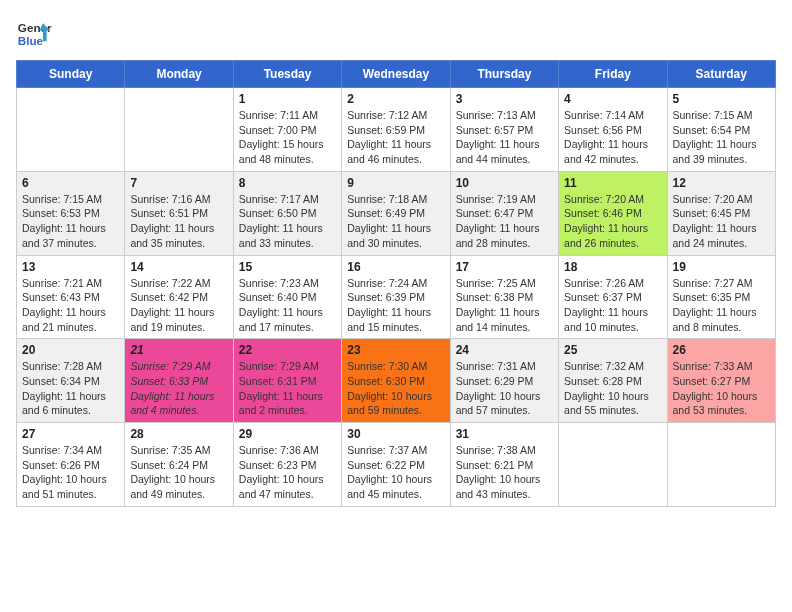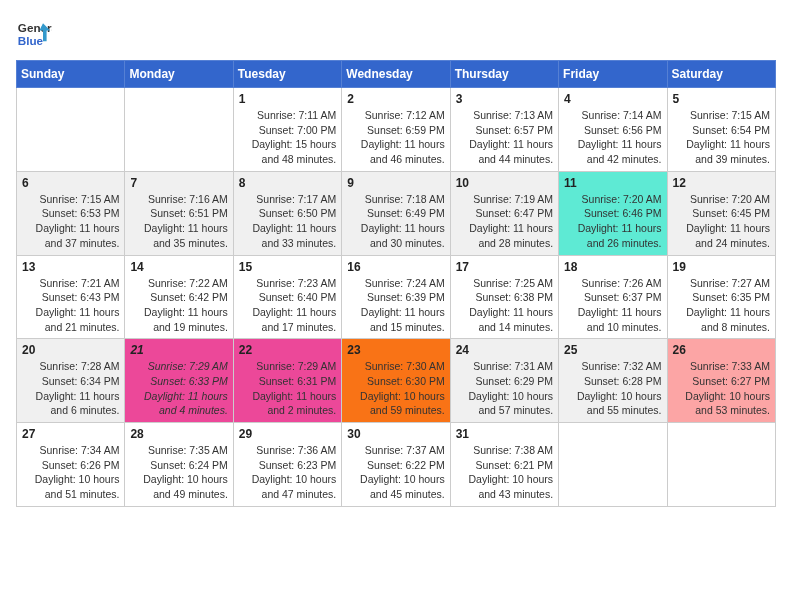--- a/index.html
+++ b/index.html
@@ -45,21 +45,21 @@
     }
     .calendar {
       width: 100%;
       border-collapse: collapse;
       font-size: 11px;
     }
     .calendar th {
       background: #3366cc;
       color: #fff;
       padding: 6px 4px;
-      text-align: left;
+      text-align: center;
       font-size: 12px;
       font-weight: bold;
       border: 1px solid #5580d4;
     }
     .calendar td {
       border: 1px solid #ccc;
       vertical-align: top;
       padding: 4px 5px;
       width: 108px;
       min-height: 80px;
@@ -71,21 +71,20 @@
     .day-num {
       font-weight: bold;
       font-size: 12px;
       margin-bottom: 2px;
       color: #222;
     }
     .day-info {
       color: #333;
       line-height: 1.4;
       font-size: 10.5px;
-      text-align: right;
     }
     .empty-cell {
       background: #f9f9f9;
     }
   </style>
 </head>
 <body>
 
 <div class="header">
   <div class="logo">
@@ -196,21 +195,21 @@
           </div>
         </td>
         <td style="background: rgb(240, 240, 240);">
           <div class="day-num">10</div>
           <div class="day-info">
             <div>Sunrise: 7:19 AM</div>
             <div>Sunset: 6:47 PM</div>
             <div>Daylight: 11 hours and 28 minutes.</div>
           </div>
         </td>
-        <td style="background: #5eead4;">
+        <td style="background: #bef264;">
           <div class="day-num">11</div>
           <div class="day-info">
             <div>Sunrise: 7:20 AM</div>
             <div>Sunset: 6:46 PM</div>
             <div>Daylight: 11 hours and 26 minutes.</div>
           </div>
         </td>
         <td style="background: rgb(240, 240, 240);">
           <div class="day-num">12</div>
           <div class="day-info">

